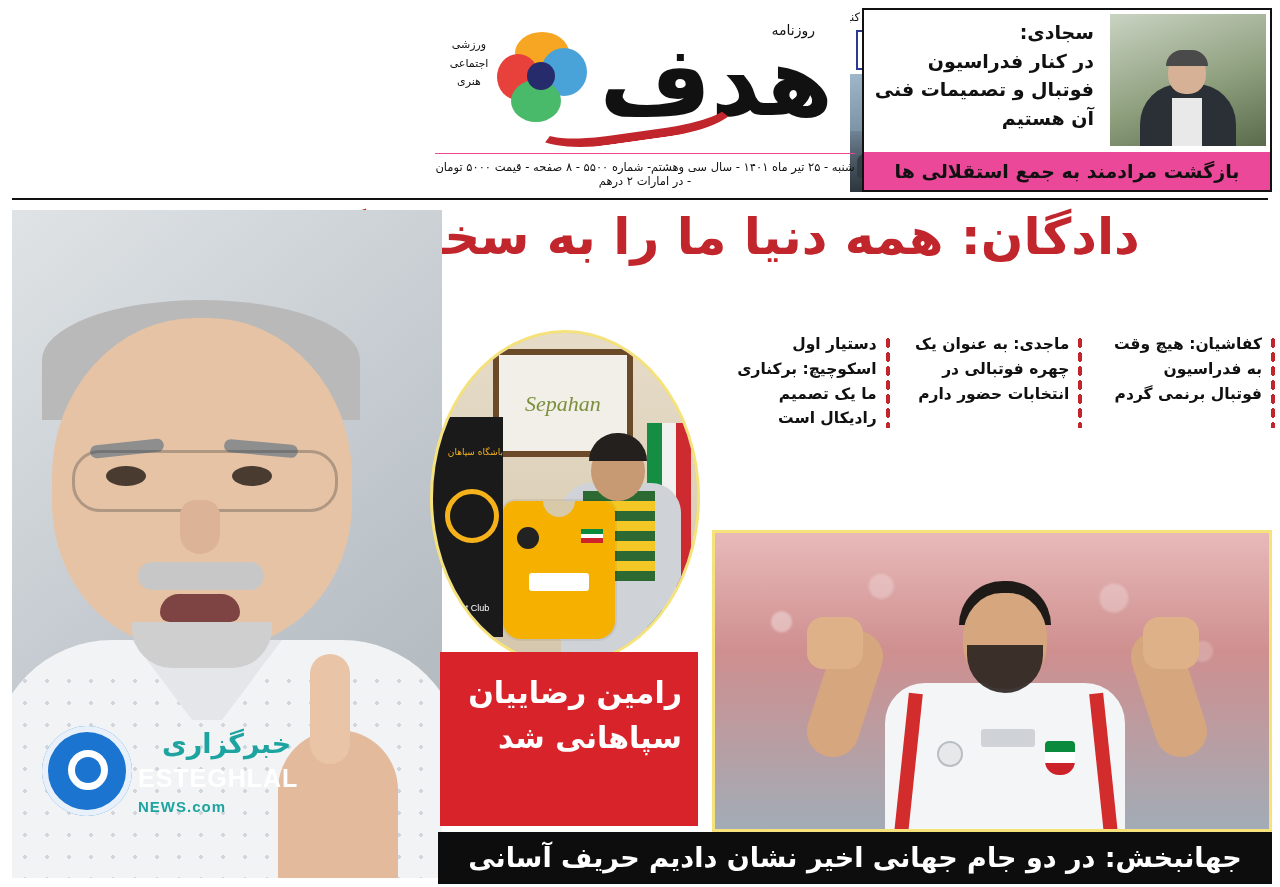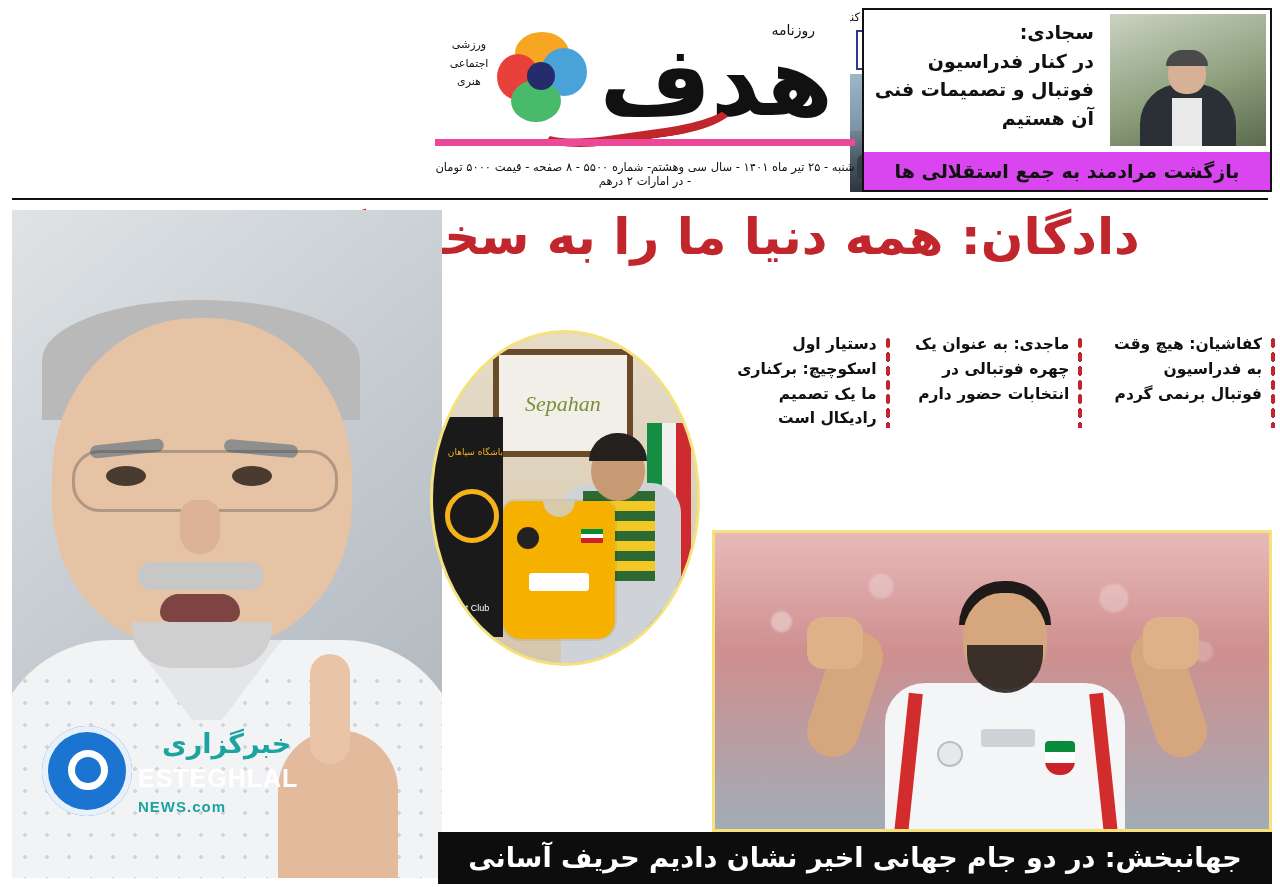--- a/index.html
+++ b/index.html
@@ -233,22 +233,22 @@
     width: 60px;
     font-size: 11px;
     color: #111;
     line-height: 1.7;
     text-align: center;
   }
   .logo-meta {
     position: absolute;
     left: 0; bottom: 6px;
     width: 420px;
-    border-top: 7px solid #ec4899;
-    padding-top: 14px;
+    border-top: 1px solid #ec4899;
+    padding-top: 6px;
     font-size: 11.5px;
     color: #111;
   }
 
   
   .teaser-right {
     position: absolute;
     left: 862px; top: 8px;
     width: 410px;
     height: 184px;
@@ -306,21 +306,21 @@
     left: 56px; bottom: 80px;
     width: 42px; height: 16px;
     background: #4a4a4a;
     border-radius: 20px 20px 0 0;
   }
   .teaser-right .banner {
     position: absolute;
     left: 0; bottom: 0;
     width: 100%;
     height: 38px;
-    background: #d946ef;
+    background: #ec4899;
     color: #111;
     font-size: 19px;
     font-weight: bold;
     text-align: center;
     line-height: 38px;
   }
 
   
   .main-headline {
     position: absolute;
@@ -632,20 +632,21 @@
 
   
   .three-cols {
     position: absolute;
     left: 712px; top: 332px;
     width: 560px;
     height: 106px;
     display: flex;
     flex-direction: row-reverse;
     gap: 18px;
+    justify-content: center;
   }
   .tc {
     flex: 1;
     padding: 0 10px;
     text-align: right;
     font-size: 15.5px;
     font-weight: bold;
     color: #111;
     line-height: 1.6;
     position: relative;
@@ -968,16 +969,20 @@
     <span class="pp-fist-l"></span>
     <span class="pp-fist-r"></span>
     <span class="pp-hair"></span>
     <span class="pp-head"></span>
     <span class="pp-beard"></span>
     <span class="pp-badge"></span>
     <span class="pp-logo"></span>
     <span class="pp-crest"></span>
   </div>
 
+  <div class="red-box">
+    <div class="l1">رامین رضاییان</div>
+    <div class="l2">سپاهانی شد</div>
+  </div>
 
   <div class="bottom-strip">جهانبخش: در دو جام جهانی اخیر نشان دادیم حریف آسانی نیستیم</div>
 
 </div>
 
 </body></html>

